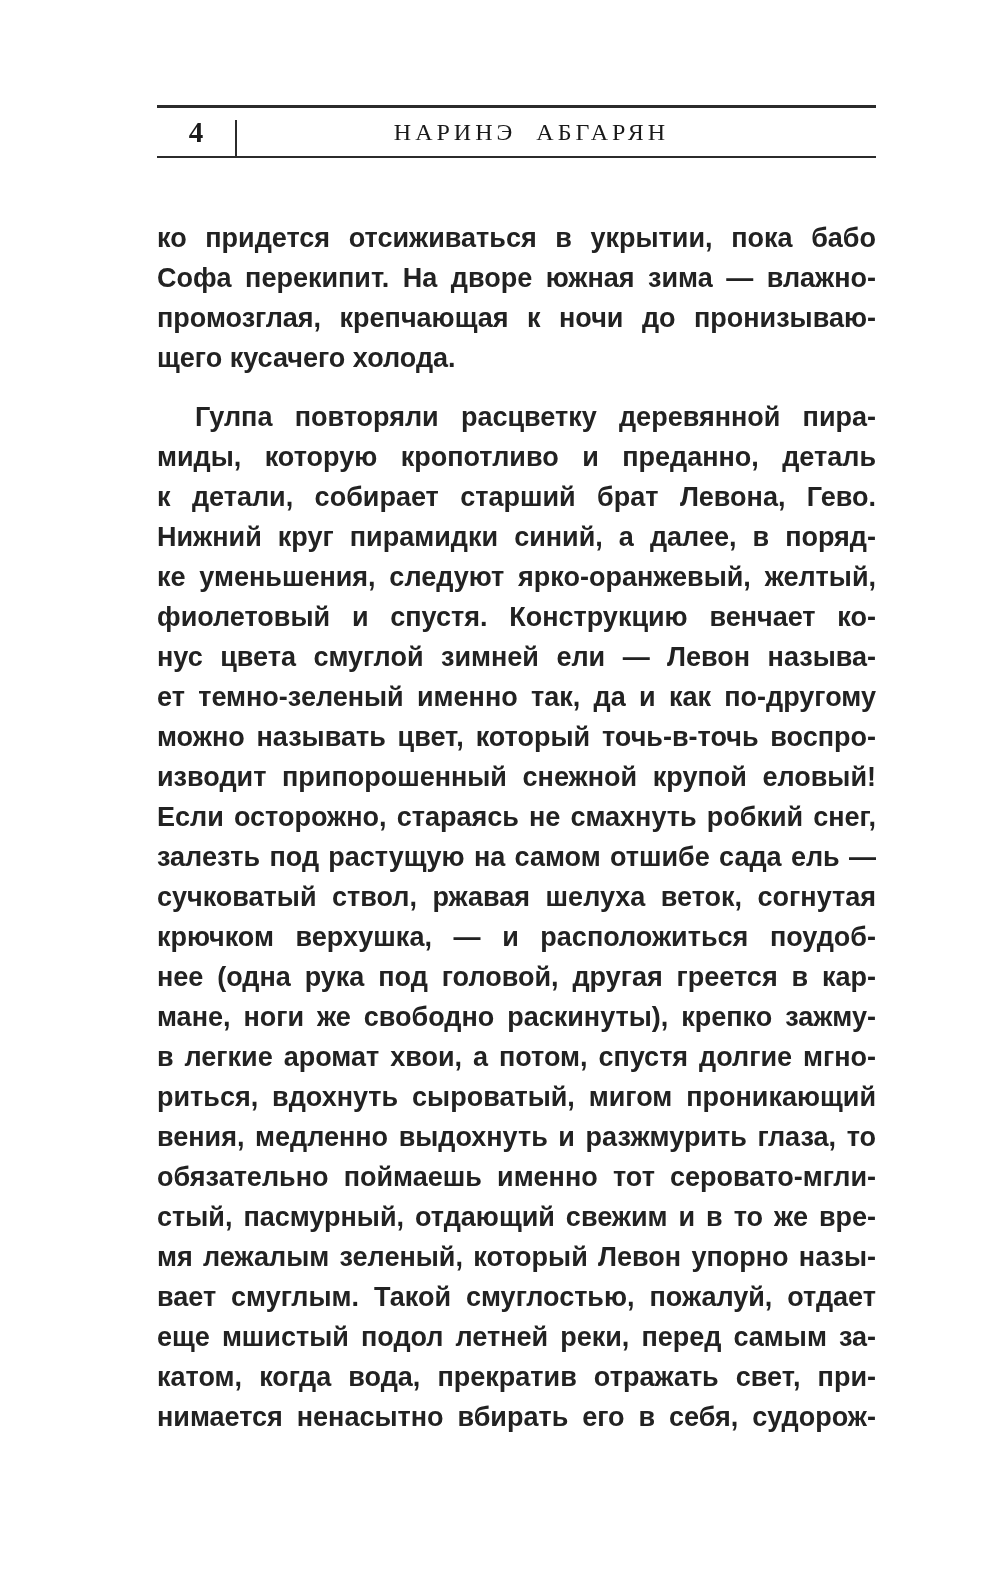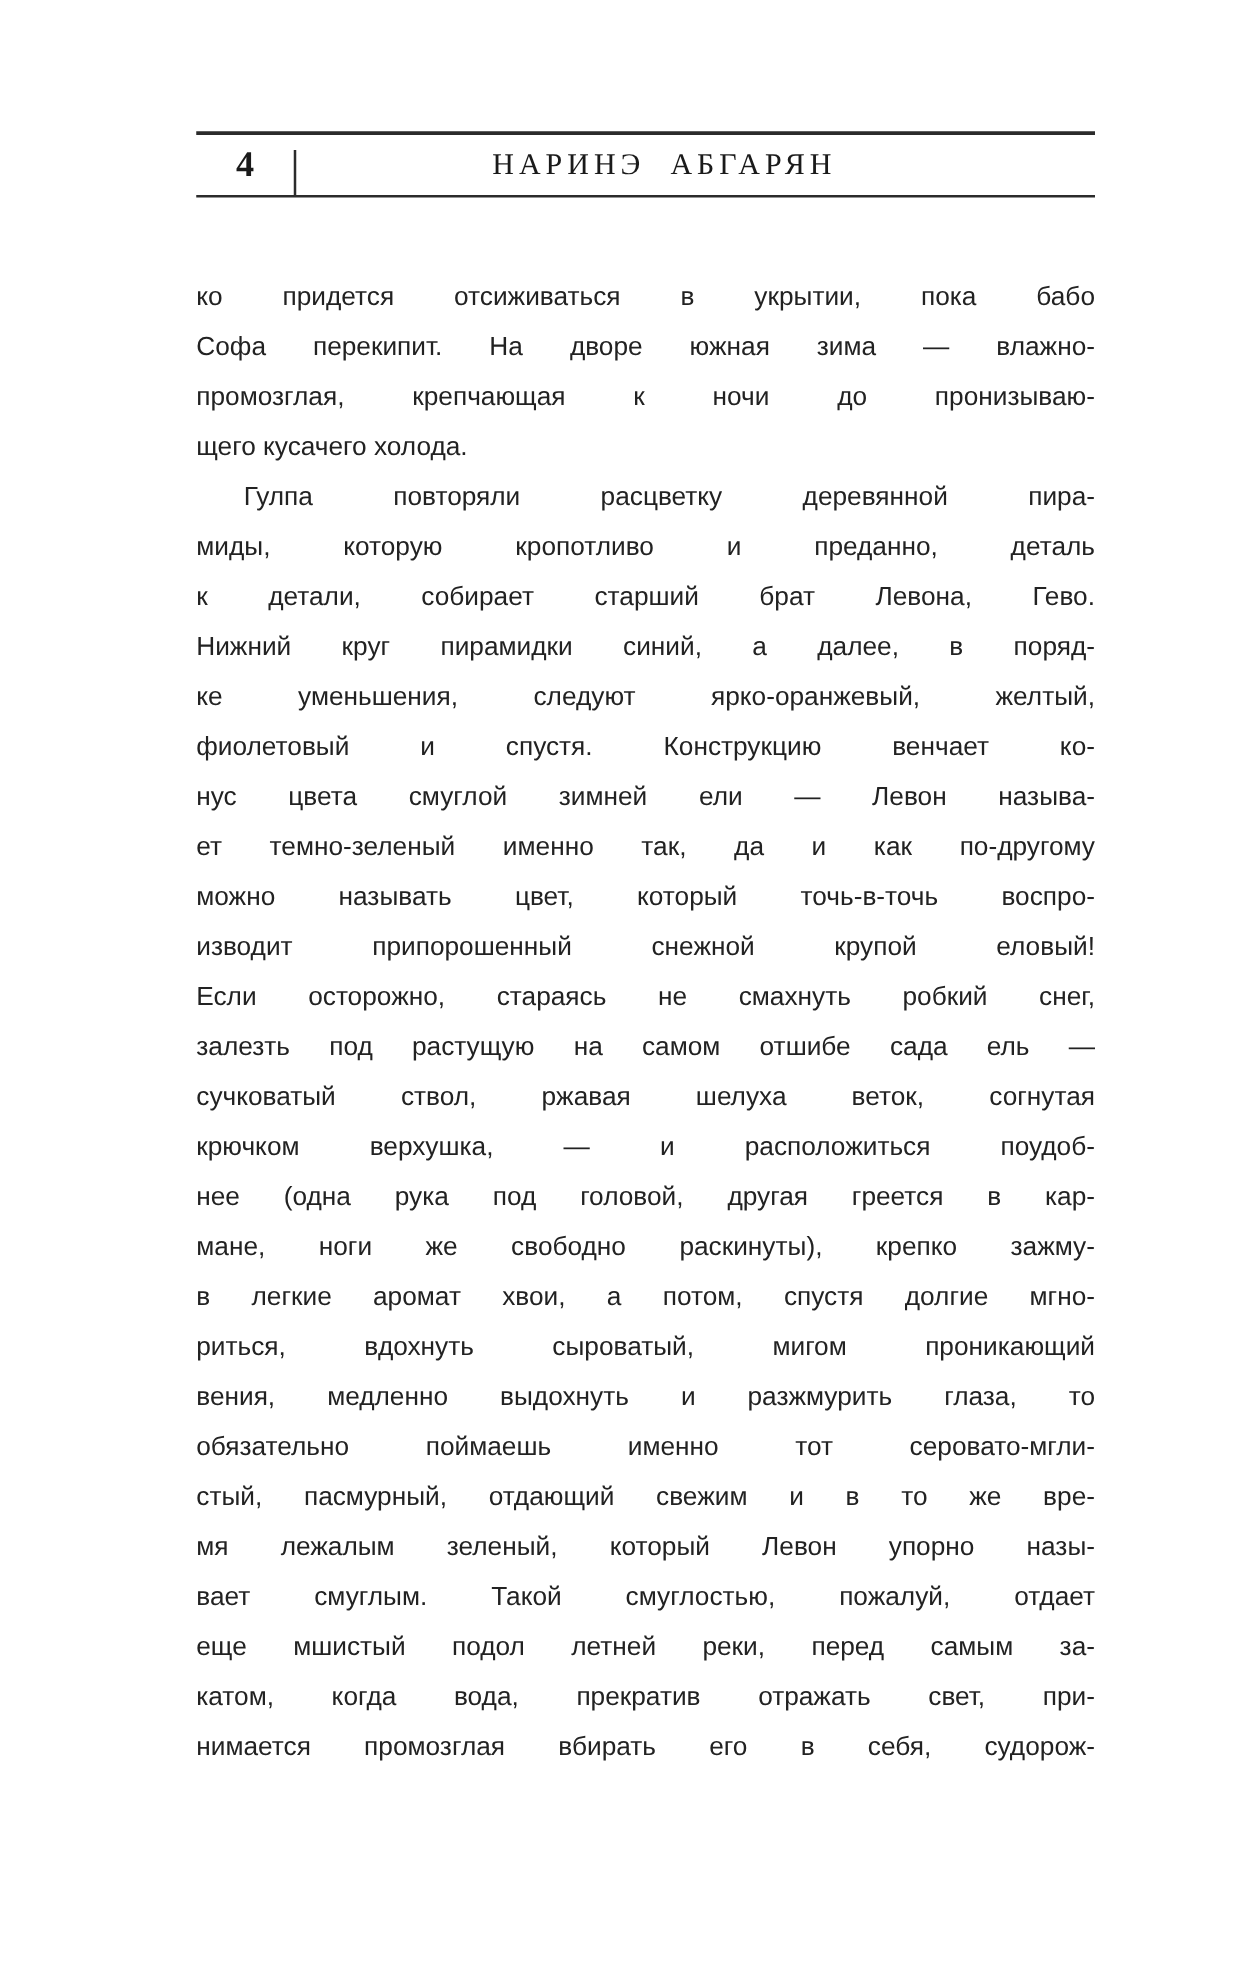--- a/index.html
+++ b/index.html
@@ -64,32 +64,34 @@
     background: var(--rule, #2b2b2b);
   }
   
   .text-block {
     position: absolute;
     left: 157px;
     top: 218px;
     width: 719px;
   }
   .line {
-    font-size: 21px;
+    font-size: 27px;
     line-height: 40px;
     color: var(--ink, #222222);
     text-align: justify;
     text-align-last: justify;
     white-space: normal;
+    font-weight: bold;
   }
   .line.end {
     text-align-last: left;
   }
   .line.indent {
     text-indent: 38px;
+    margin-top: 19px;
   }
 </style>
 </head>
 <body>
 
 <div class="page">
 
   <header class="running-header">
     <div class="rule-top"></div>
     <div class="header-row">
@@ -123,16 +125,16 @@
       <div class="line">мане, ноги же свободно раскинуты), крепко зажму-</div>
       <div class="line">в легкие аромат хвои, а потом, спустя долгие мгно-</div>
       <div class="line">риться, вдохнуть сыроватый, мигом проникающий</div>
       <div class="line">вения, медленно выдохнуть и разжмурить глаза, то</div>
       <div class="line">обязательно поймаешь именно тот серовато-мгли-</div>
       <div class="line">стый, пасмурный, отдающий свежим и в то же вре-</div>
       <div class="line">мя лежалым зеленый, который Левон упорно назы-</div>
       <div class="line">вает смуглым. Такой смуглостью, пожалуй, отдает</div>
       <div class="line">еще мшистый подол летней реки, перед самым за-</div>
       <div class="line">катом, когда вода, прекратив отражать свет, при-</div>
-      <div class="line">нимается промозглая вбирать его в себя, судорож-</div>
+      <div class="line">нимается ненасытно вбирать его в себя, судорож-</div>
     </main>
 
 </div>
 
 </body></html>

